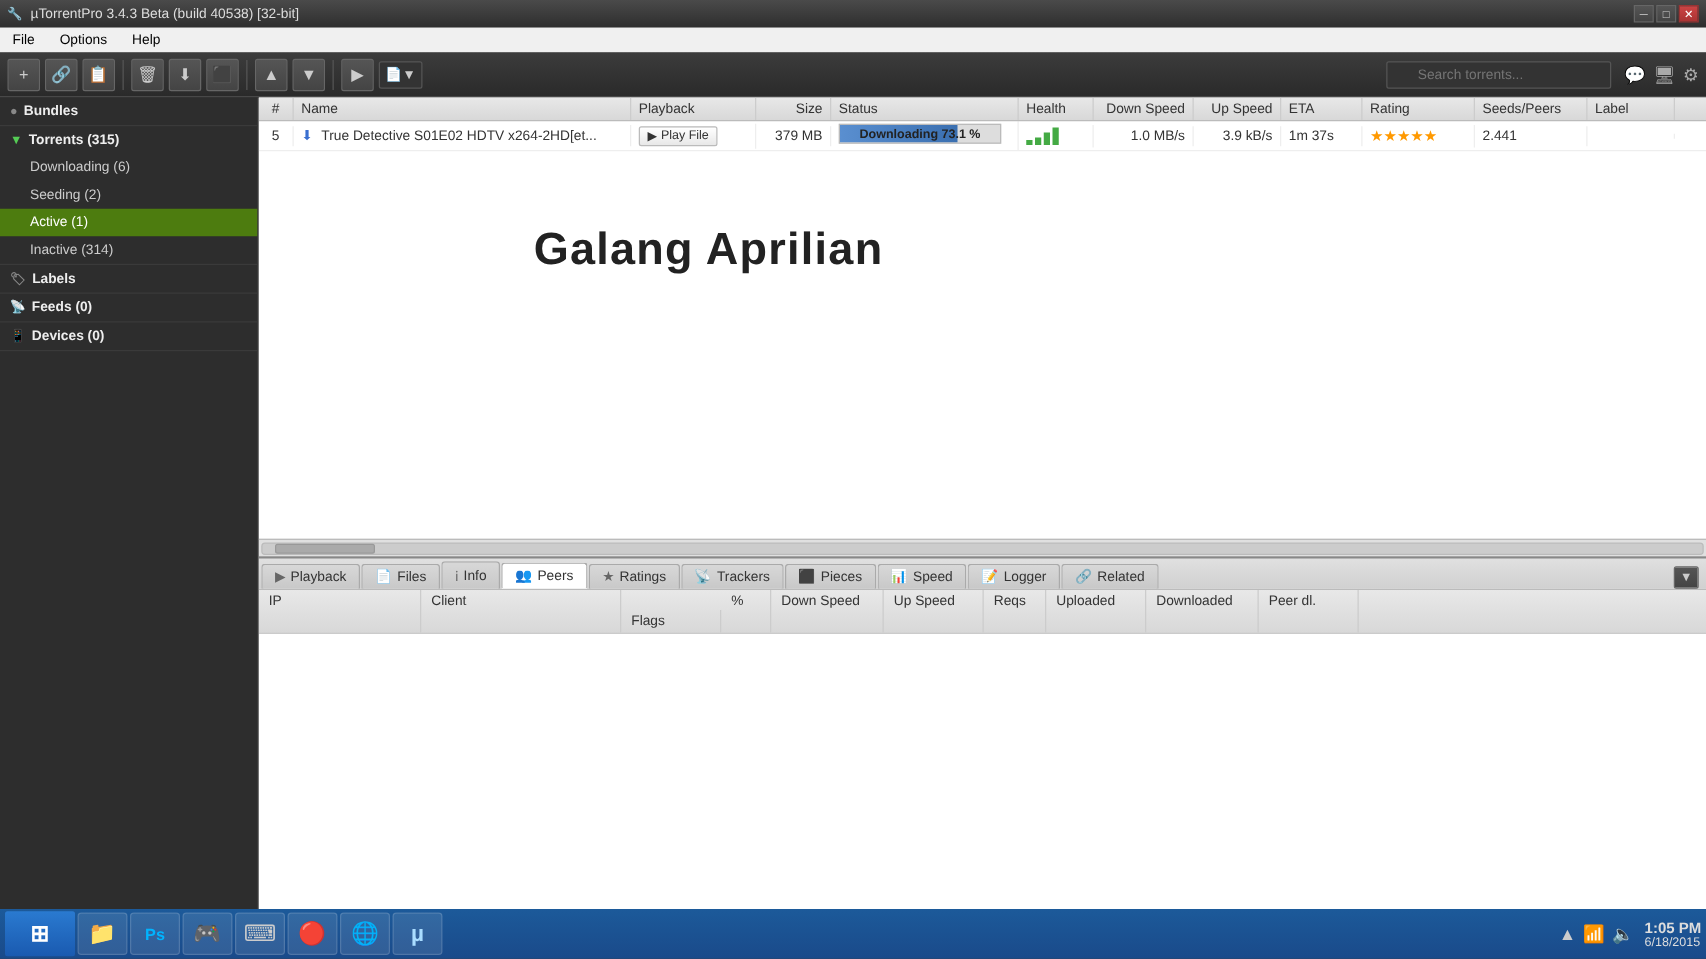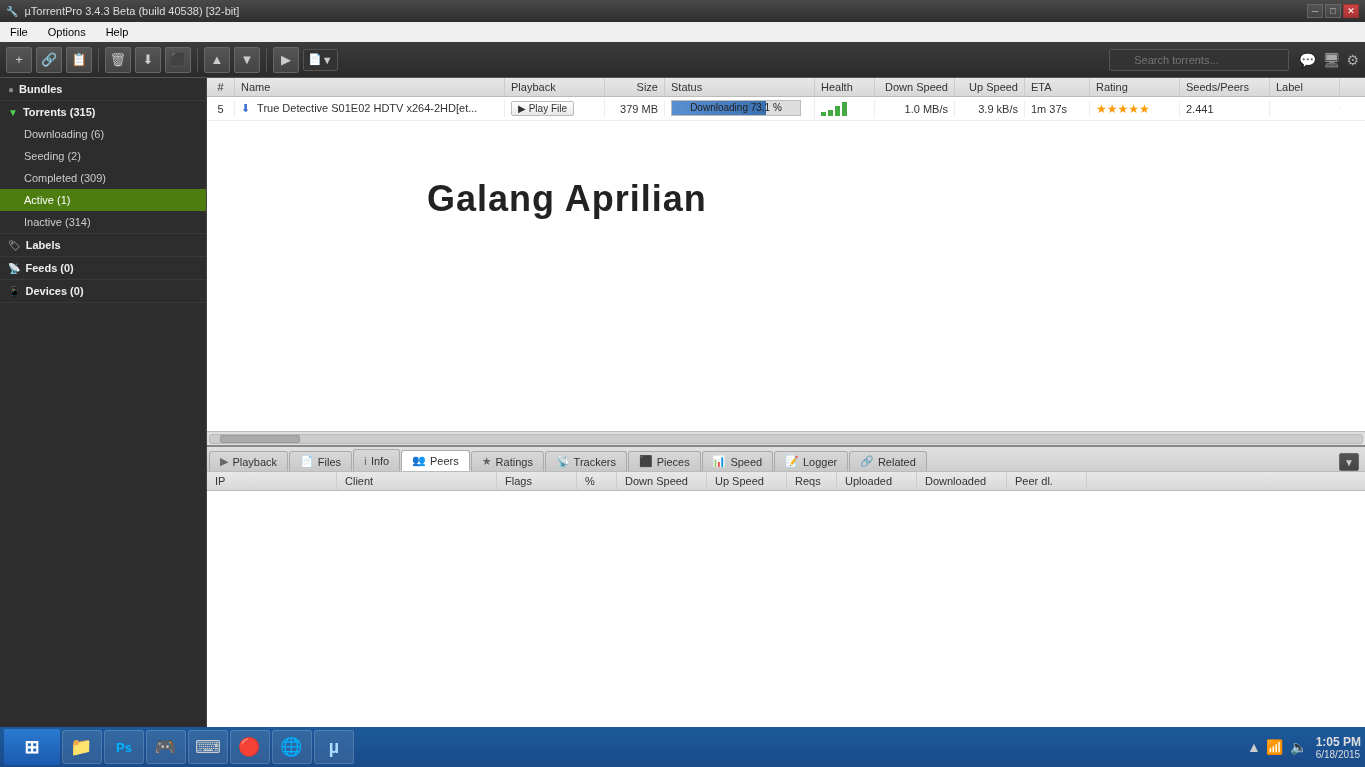--- a/index.html
+++ b/index.html
@@ -186,21 +186,21 @@
       display: inline-block;
     }
     .progress-bar-inner {
       height: 100%;
       background: linear-gradient(to right, #5a8fd0, #3a6fb0);
       display: flex; align-items: center; justify-content: center;
     }
     .progress-text {
       position: absolute; top: 0; left: 0; right: 0; bottom: 0;
       display: flex; align-items: center; justify-content: center;
-      font-size: 10px; color: #222; font-weight: normal;
+      font-size: 10px; color: #222; font-weight: bold;
     }
     .health-bars { display: flex; align-items: flex-end; gap: 2px; height: 14px; }
     .health-bar { background: #4a4; width: 5px; }
     .stars { color: #f90; font-size: 12px; }
 
     
     .watermark {
       position: absolute;
       top: 100px;
       left: 220px;
@@ -251,21 +251,21 @@
     .peers-header {
       display: flex;
       background: linear-gradient(to bottom, #e8e8e8, #d8d8d8);
       border-bottom: 1px solid #bbb;
       position: sticky; top: 0;
       font-size: 11px; color: #333;
     }
     .ph { padding: 3px 8px; border-right: 1px solid #ccc; flex-shrink: 0; cursor: pointer; white-space: nowrap; }
     .ph.ip { width: 130px; }
     .ph.client { width: 160px; }
-    .ph.flags { width: 80px; }
+    .ph.flags { width: 80px; margin-top: 16px; }
     .ph.pct { width: 40px; }
     .ph.dspeed { width: 90px; }
     .ph.uspeed { width: 80px; }
     .ph.reqs { width: 50px; }
     .ph.uploaded { width: 80px; }
     .ph.downloaded { width: 90px; }
     .ph.peerdl { width: 80px; }
 
     
     .h-scroll {
@@ -414,23 +414,20 @@
     <div class="sidebar-section">
       <div class="sidebar-item header-item">
         <span class="sidebar-icon sidebar-green">▼</span>
         <span>Torrents (315)</span>
       </div>
       <div class="sidebar-item sidebar-indent">
         <span>Downloading (6)</span>
       </div>
       <div class="sidebar-item sidebar-indent">
         <span>Seeding (2)</span>
-      </div>
-      <div class="sidebar-item sidebar-indent">
-        <span>Completed (309)</span>
       </div>
       <div class="sidebar-item sidebar-indent active">
         <span>Active (1)</span>
       </div>
       <div class="sidebar-item sidebar-indent">
         <span>Inactive (314)</span>
       </div>
     </div>
     <div class="sidebar-section">
       <div class="sidebar-item header-item">

